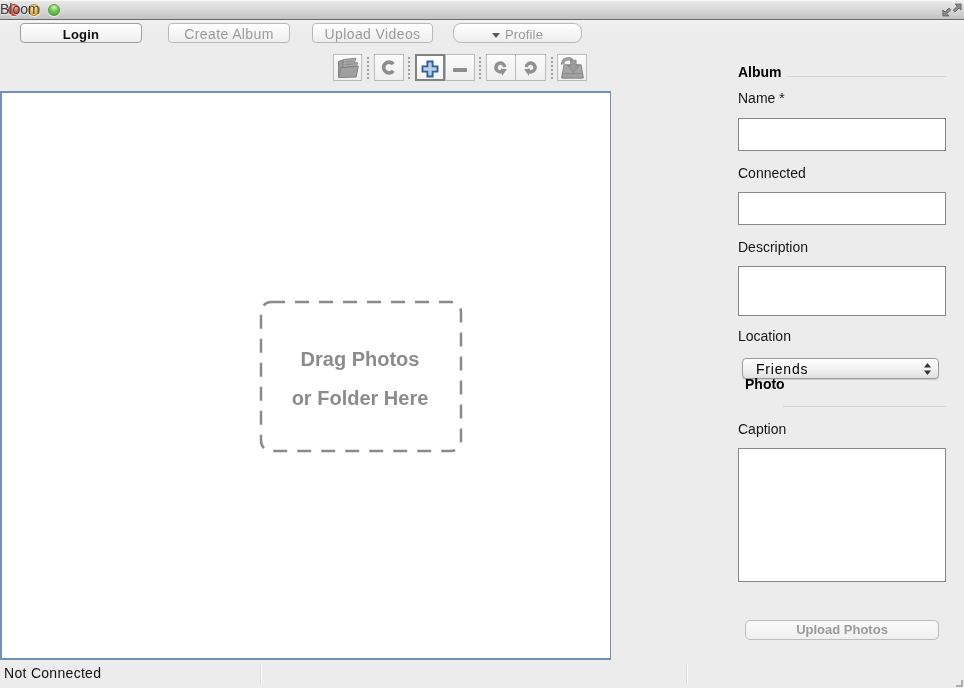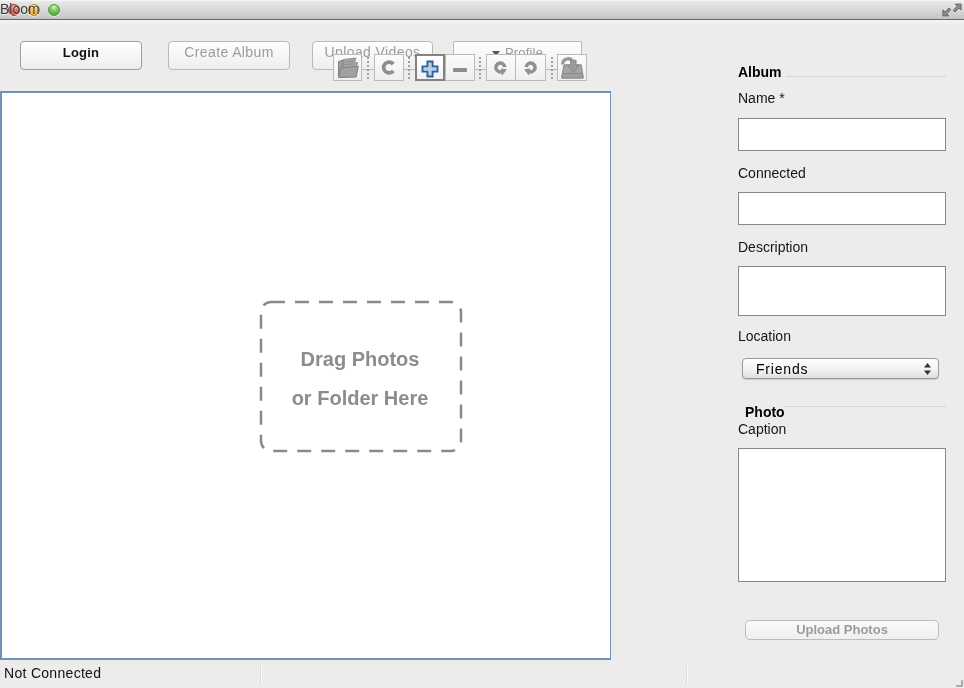--- a/index.html
+++ b/index.html
@@ -18,29 +18,29 @@
   background:linear-gradient(#f4f4f4, #ececec); }
 .light { position:absolute; top:3.5px; width:12px; height:12px; border-radius:50%; box-shadow:0 1px 1px rgba(255,255,255,0.7); }
 .light.red { left:8px; background:radial-gradient(circle at 50% 22%, #ffd5cf 0%, #f58d81 22%, #ec5f50 50%, #d8382a 100%); border:1px solid #ad3a2e;}
 .light.yellow { left:28px; background:radial-gradient(circle at 50% 22%, #fff3d0 0%, #fad67c 22%, #f5bd49 50%, #e29a29 100%); border:1px solid #b5892f;}
 .light.green { left:48px; background:radial-gradient(circle at 50% 22%, #e2f7d4 0%, #a0dd88 22%, #6ec452 50%, #45a12e 100%); border:1px solid #4f9c39;}
 .wtitle { position:absolute; left:0; right:0; top:0.5px; text-align:left; color:#3a3a3a; font-size:14px; text-shadow:0 1px 0 rgba(255,255,255,0.6); }
 .zoomic { position:absolute; right:2px; top:1px; }
 
 
 .btn {
-  position:absolute; top:41px; height:29px;
+  position:absolute; top:23px; height:20px;
   background:linear-gradient(#ffffff, #f6f6f6 50%, #eeeeee);
   border:1px solid #b9b9b9; border-radius:4px;
   text-align:center; line-height:21px; color:#9b9b9b; font-size:14px; letter-spacing:0.4px;
 }
 #b-login { left:20px; width:122px; border-color:#9f9f9f; color:#101010; font-weight:bold; font-size:13px; letter-spacing:0.2px; }
 #b-create { left:168px; width:122px; }
 #b-upvid { left:312px; width:121px; }
-#b-profile { left:453px; width:129px; border-radius:2px; font-size:13px; letter-spacing:0.2px; }
+#b-profile { left:453px; width:129px; border-radius:8px; font-size:13px; letter-spacing:0.2px; }
 #b-profile .tri { display:inline-block; width:0; height:0; border-left:4px solid transparent; border-right:4px solid transparent; border-top:5px solid #585858; margin-right:5px; vertical-align:1px;}
 
 
 .ibtn {
   position:absolute; top:54px; height:27px;
   background:linear-gradient(#fbfbfb, #efefef);
   border:1px solid #bbbbbb;
 }
 .sep { position:absolute; top:57px; height:22px; width:0; border-left:2px dotted #9f9f9f; }
 
@@ -146,21 +146,21 @@
 <div class="tf" style="top:192px; height:33px;"></div>
 <div class="lbl" style="left:738px; top:238.5px;">Description</div>
 <div class="tf" style="top:266px; height:50px;"></div>
 <div class="lbl" style="left:738px; top:328px;">Location</div>
 <div class="popup">Friends
   <svg class="arrows" width="9" height="14" viewBox="0 0 9 14">
     <path d="M4.5 1 L8 5.5 L1 5.5 Z" fill="#333"></path>
     <path d="M4.5 13 L1 8.5 L8 8.5 Z" fill="#333"></path>
   </svg>
 </div>
-<div class="hdr" style="left:738px; top:404px;padding-left:7px;">Photo</div>
+<div class="hdr" style="left:738px; top:376px;padding-left:7px;">Photo</div>
 <div class="rule" style="left:783px; top:405.5px; width:163px;"></div>
 <div class="lbl" style="left:738px; top:421px;">Caption</div>
 <div class="tf" style="top:448px; height:134px;"></div>
 <div id="upload-btn">Upload Photos</div>
 
 <div class="status">Not Connected</div>
 <div class="vsep" style="left:261px;"></div>
 <div class="vsep" style="left:687px;"></div>
 <svg style="position:absolute; right:1px; bottom:1px;" width="8" height="8" viewBox="0 0 8 8">
   <path d="M7 1 L7 7 L1 7" fill="none" stroke="#9a9a9a" stroke-width="1.5"></path>

